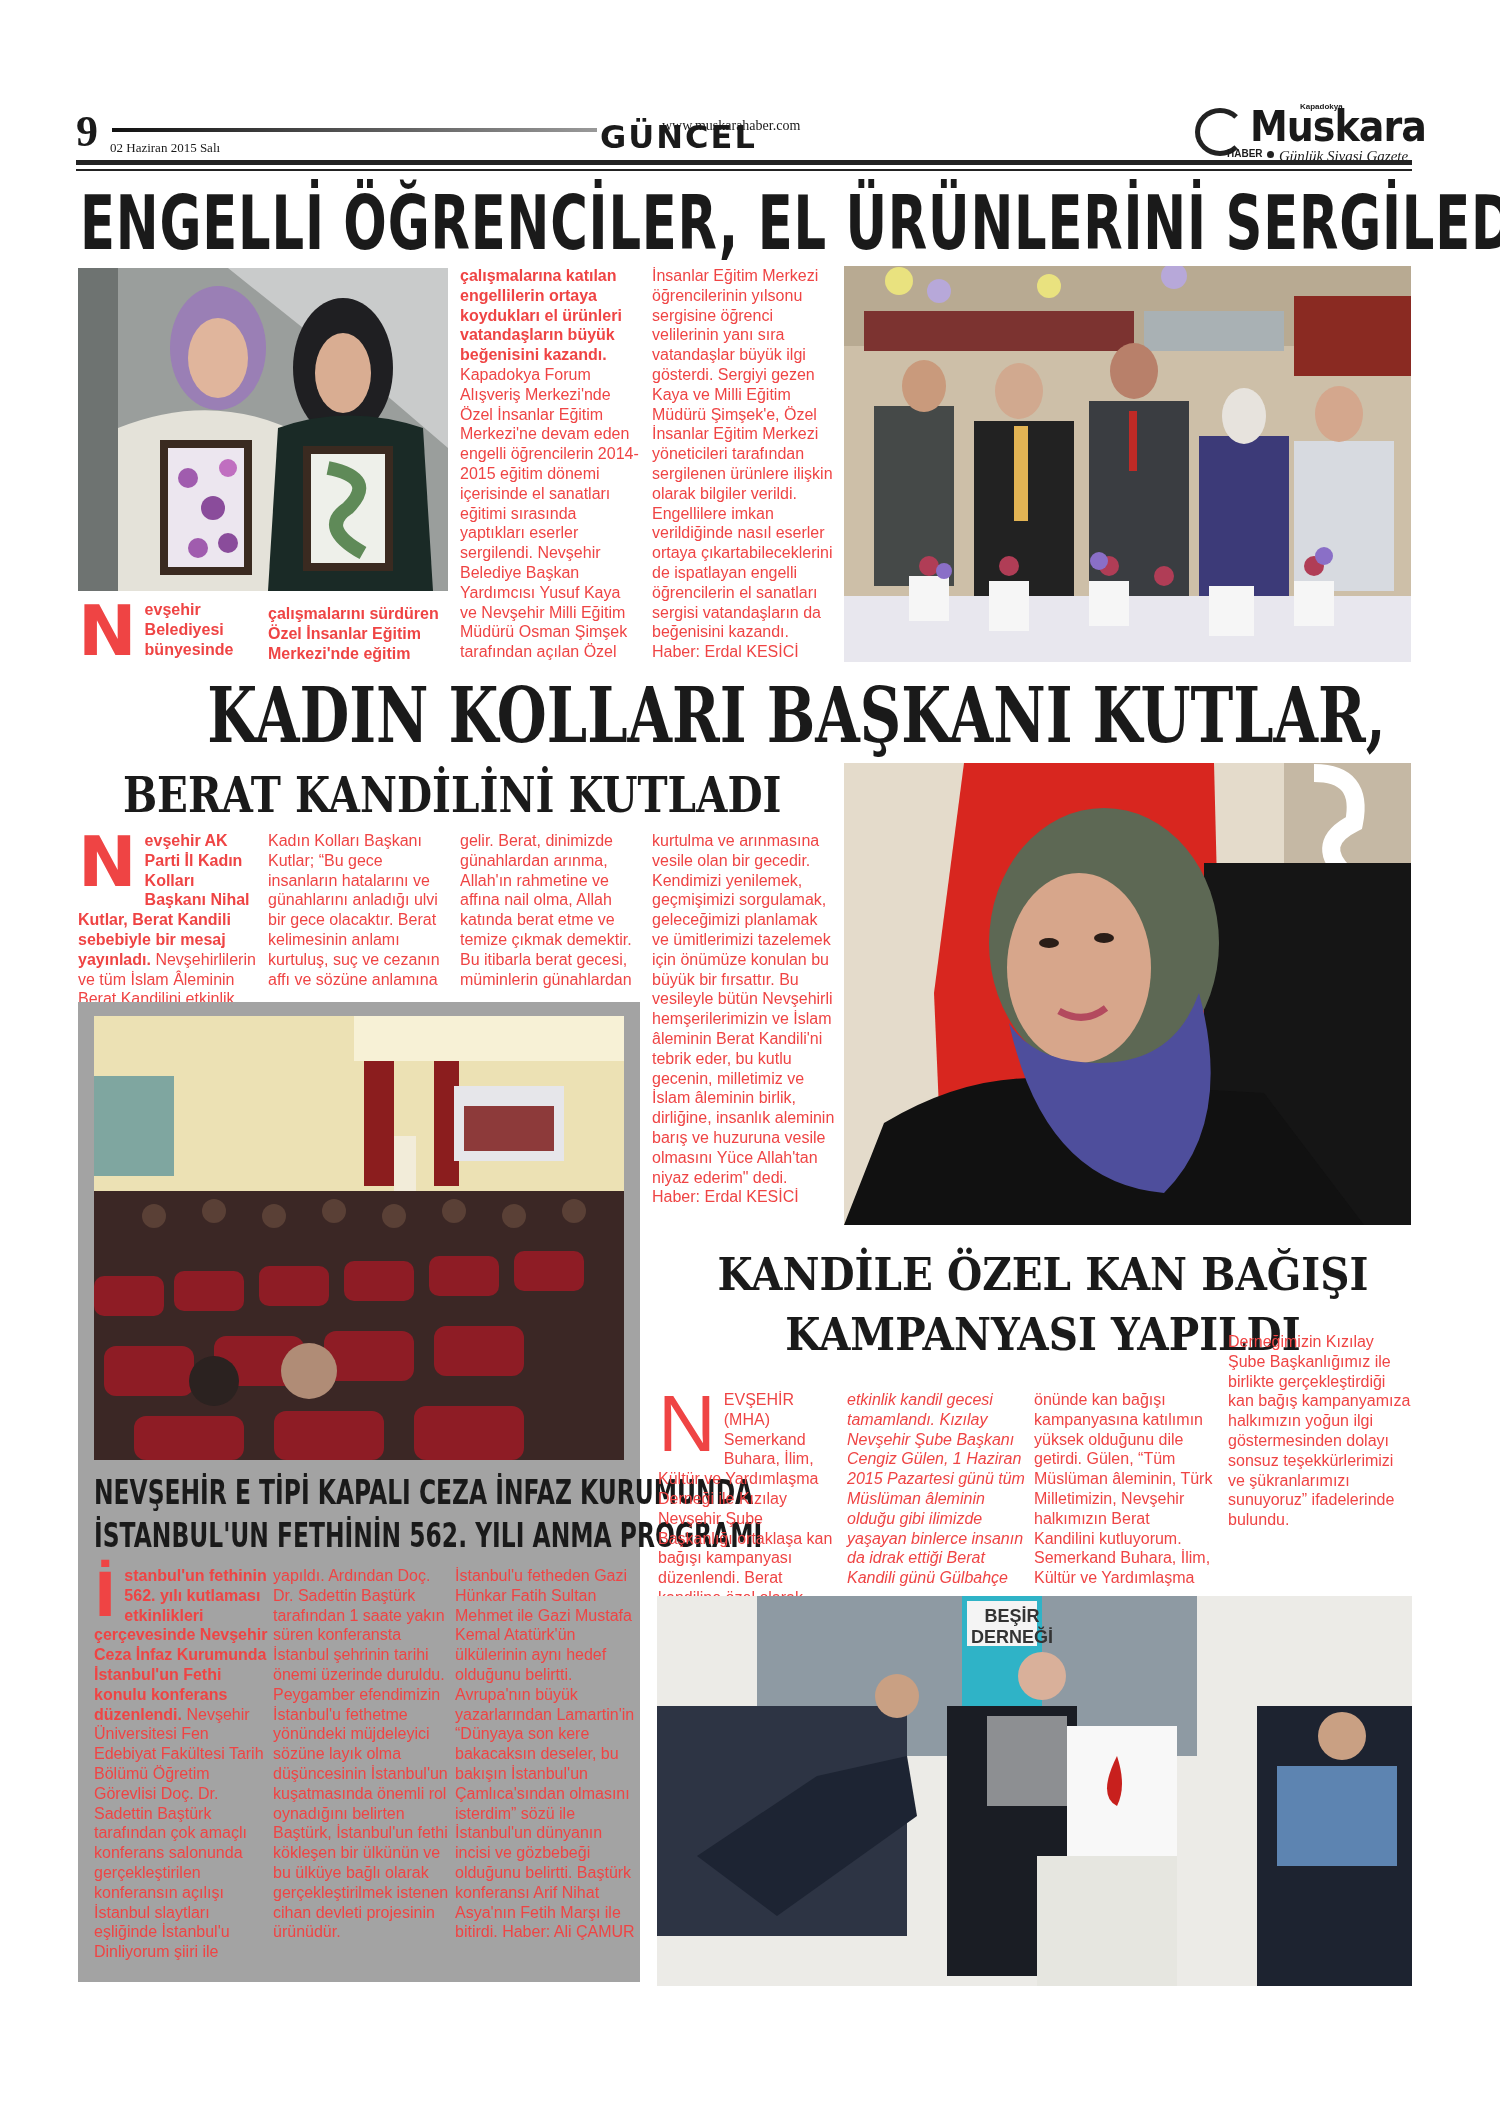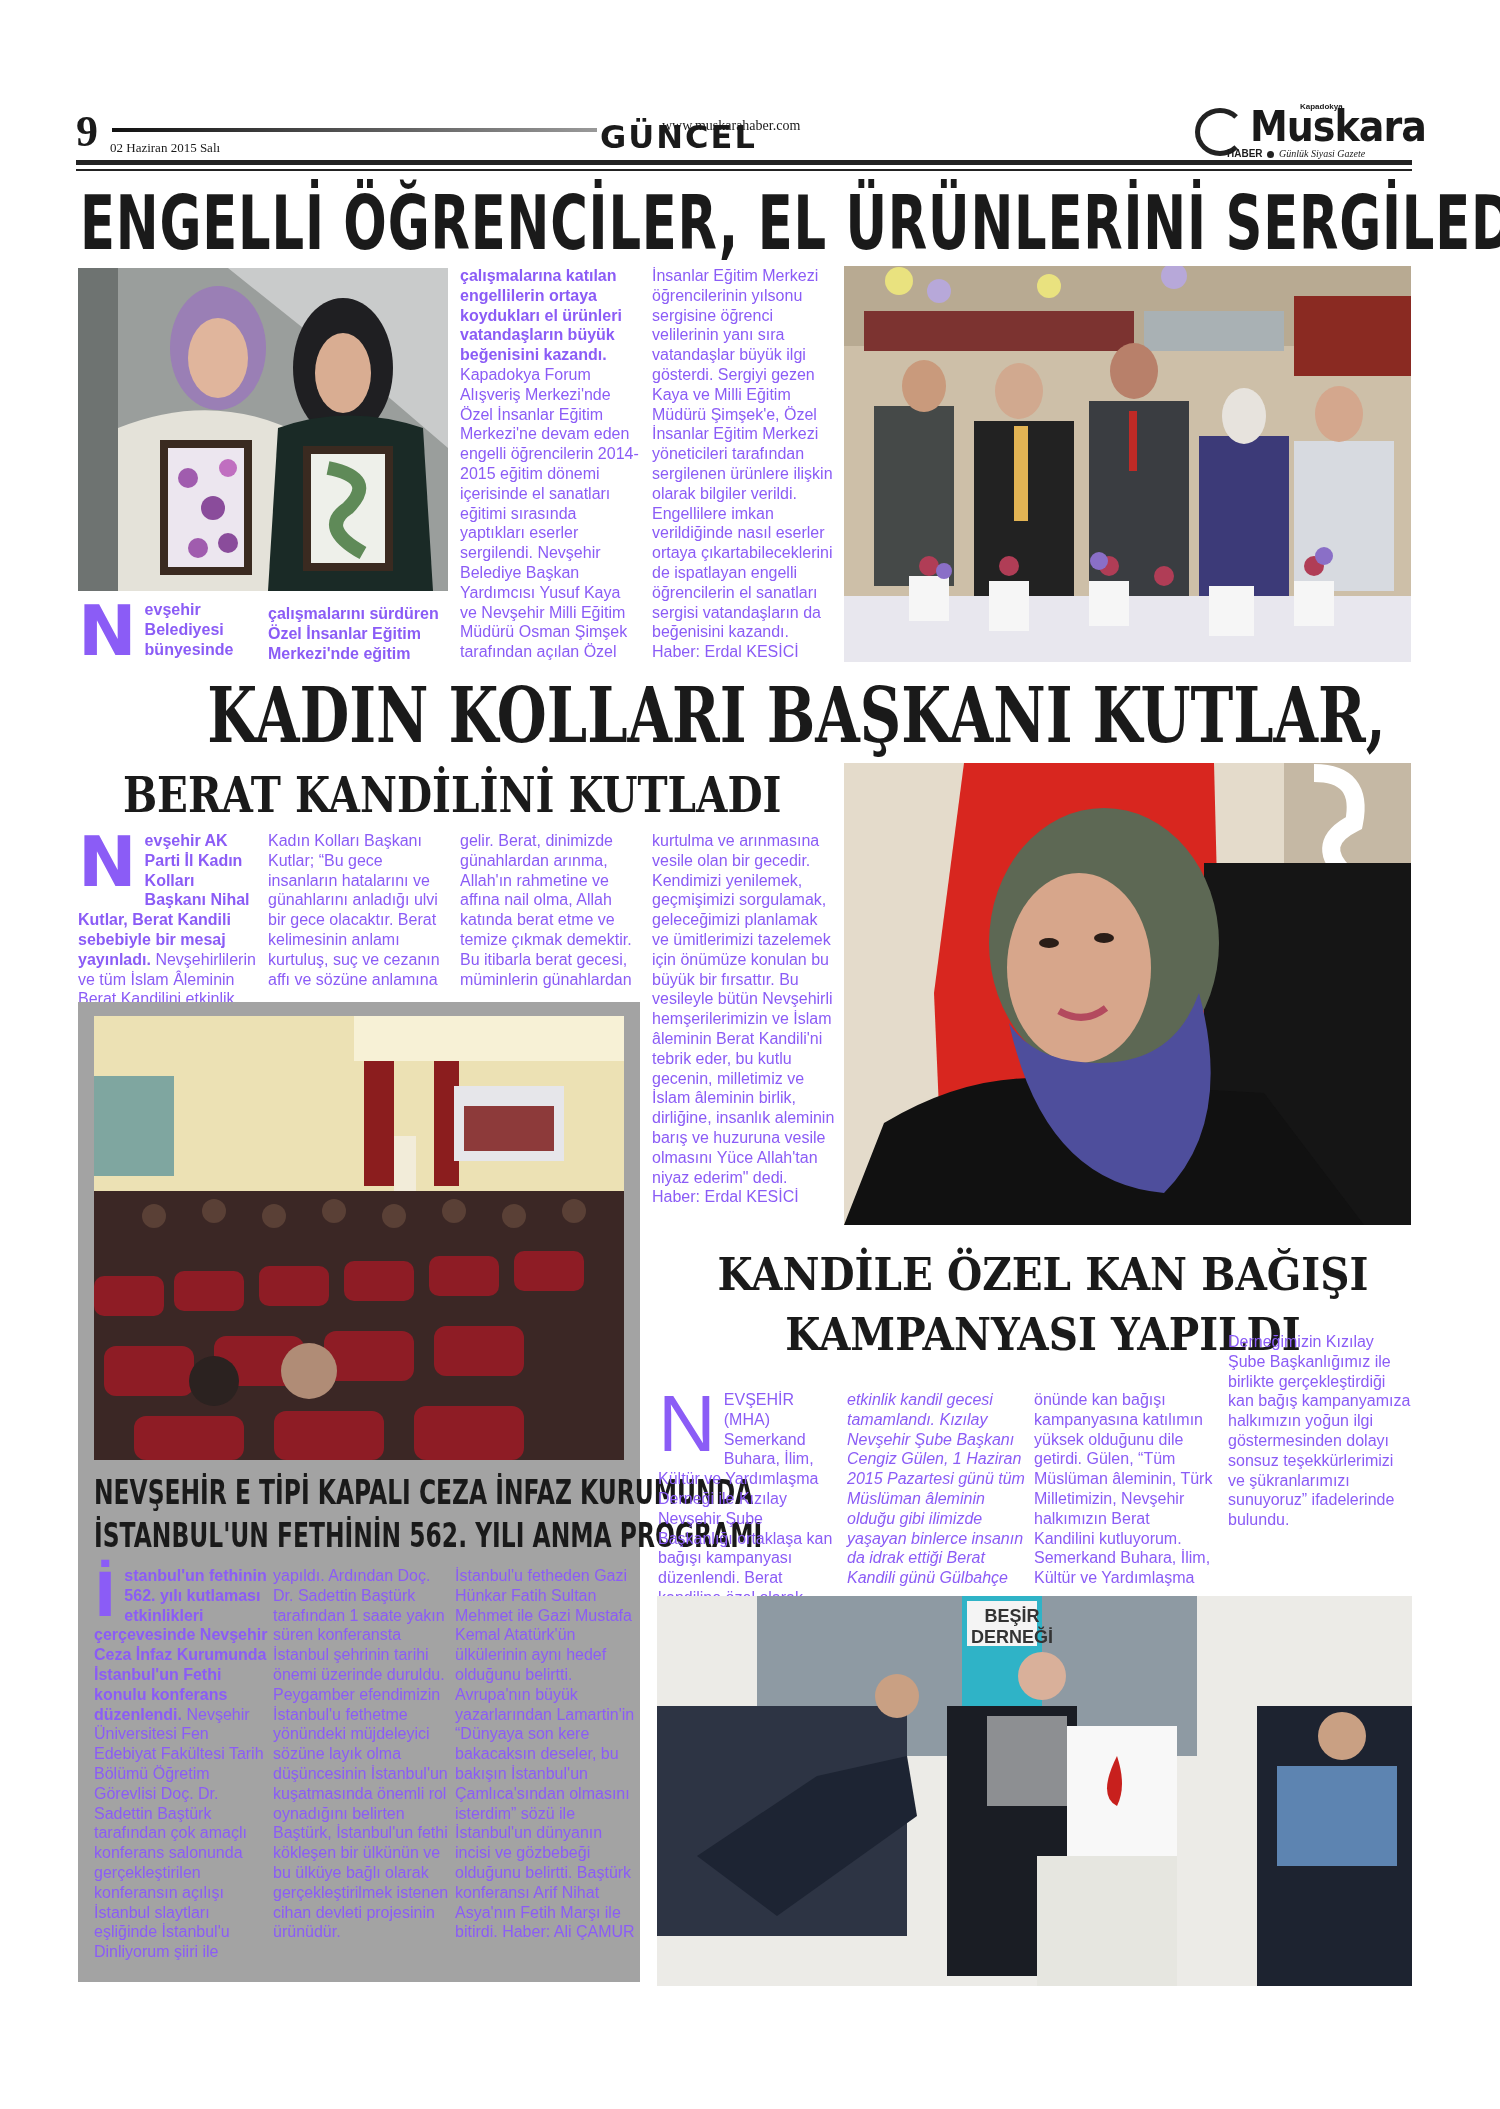--- a/index.html
+++ b/index.html
@@ -9,33 +9,33 @@
   .pagenum{left:76px;top:110px;font-family:"Liberation Serif",serif;font-size:44px;font-weight:bold;line-height:44px;}
   .dateline{left:110px;top:140px;font-family:"Liberation Serif",serif;font-size:13px;}
   .gradline{left:112px;top:128px;width:485px;height:4px;background:linear-gradient(90deg,#111,#999);}
   .section{left:600px;top:118px;font-family:"DejaVu Sans",sans-serif;font-weight:bold;font-size:32px;letter-spacing:2px;}
   .url{left:662px;top:118px;font-family:"Liberation Serif",serif;font-size:14px;}
   .logo{left:1195px;top:104px;width:220px;height:60px;}
   .logo .brand{position:absolute;left:55px;top:0px;font-family:"DejaVu Sans",sans-serif;font-weight:bold;font-size:38px;letter-spacing:-1px;line-height:46px;transform:scaleY(1.1);}
   .logo .kap{position:absolute;left:105px;top:-2px;font-size:8px;font-weight:bold;}
   .logo .haber{position:absolute;left:32px;top:44px;font-size:10px;font-weight:bold;}
   .logo .dot{position:absolute;left:72px;top:47px;width:7px;height:7px;background:#222;border-radius:50%;}
-  .logo .slogan{position:absolute;left:84px;top:44px;font-size:10px;font-style:italic;font-family:"Liberation Serif",serif;}
+  .logo .slogan{position:absolute;left:84px;top:44px;font-size:15px;font-style:italic;font-family:"Liberation Serif",serif;}
   .logo .swirl{position:absolute;left:0;top:4px;width:40px;height:38px;border:5px solid #222;border-right-color:transparent;border-radius:50%;}
   .rule1{left:76px;top:160px;width:1336px;height:5px;background:#222;}
   .rule2{left:76px;top:169px;width:1336px;height:2px;background:#222;}
   
   .h-cond{font-family:"DejaVu Sans",sans-serif;font-weight:bold;transform-origin:left top;white-space:nowrap;color:#1a1a1a;}
   .h1{left:80px;top:182px;font-size:64px;line-height:70px;transform:scale(0.80,1.18);letter-spacing:1px;}
   .h2{left:78px;top:680px;font-family:"DejaVu Serif",serif;font-weight:bold;font-size:70px;line-height:72px;transform:scale(0.82,1.10);white-space:nowrap;}
   .h2b{left:78px;top:770px;font-family:"DejaVu Serif",serif;font-weight:bold;font-size:46px;line-height:50px;transform:scale(0.88,1.05);white-space:nowrap;}
   .h3{left:648px;top:1245px;width:790px;text-align:center;font-family:"DejaVu Serif",serif;font-weight:bold;font-size:44px;line-height:60px;transform:scaleX(0.92);transform-origin:center top;}
   .h4{left:94px;top:1472px;font-size:30px;line-height:38px;transform:scale(0.78,1.12);}
   
-  .col{font-size:16px;line-height:19.8px;color:#8b5cf6;}
+  .col{font-size:16px;line-height:19.8px;color:#ef4444;}
   .col b{font-weight:bold;}
   .dropcap{float:left;font-family:"DejaVu Sans",sans-serif;font-weight:bold;font-size:70px;line-height:58px;margin:2px 8px 0 0;}
   .dropcap.thin{font-family:"Liberation Sans",sans-serif;font-weight:normal;font-size:80px;line-height:64px;}
   
   .photo{position:absolute;overflow:hidden;}
   .gray-box{left:78px;top:1002px;width:562px;height:980px;background:#a3a3a3;}
 </style>
 </head>
 <body>
 

